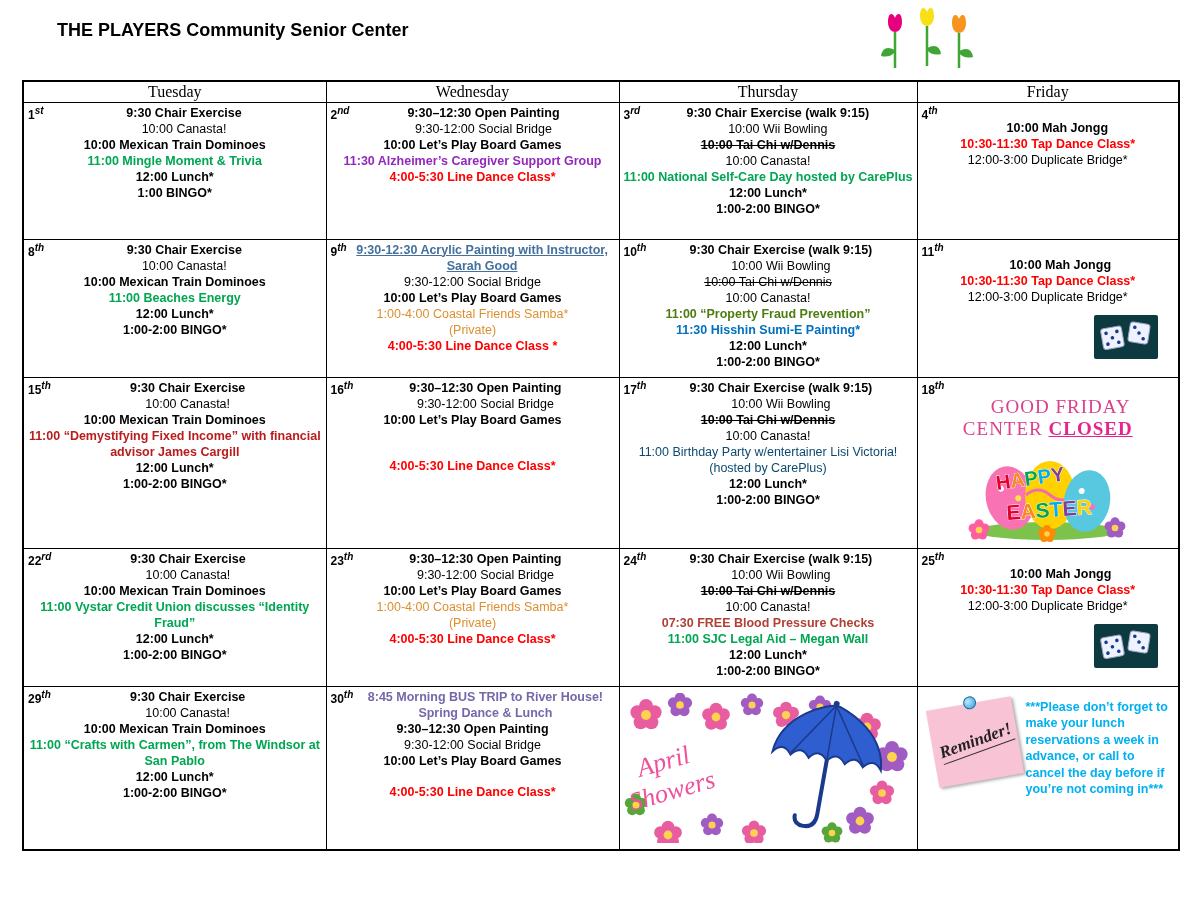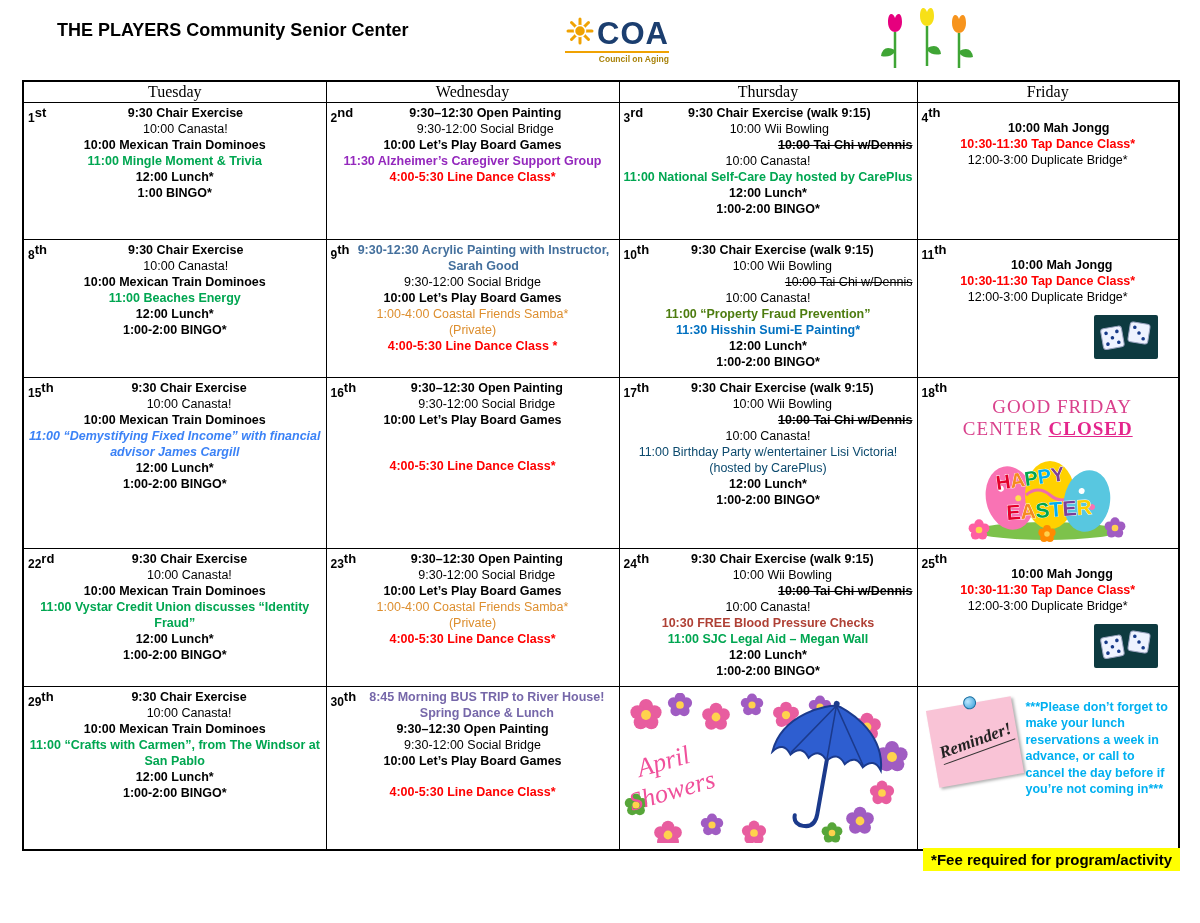--- a/index.html
+++ b/index.html
@@ -18,24 +18,24 @@
   .tulips { position:absolute; left:880px; top:6px; }
   .contact { position:absolute; right:24px; top:22px; width:170px; text-align:center; }
   .phone { font-size:19px; font-weight:600; letter-spacing:.5px; }
   .month { font-size:21px; font-weight:bold; color:#ff2e92; margin-top:7px; }
 
   
   table.cal { position:absolute; left:22px; top:80px; width:1156px; border-collapse:collapse; border:2px solid #000; table-layout:fixed; background:#fff; }
   .cal th { font-family:"Liberation Serif",serif; font-weight:normal; font-size:16px; border:1px solid #000; height:21px; text-align:center; }
   .cal td { border:1px solid #000; vertical-align:top; padding:2px 4px; text-align:center; position:relative; overflow:hidden; }
   .date { float:left; font-size:12px; font-weight:bold; margin-right:3px; line-height:1.2; }
-  .date sup { font-size:13px; }
+  .date sup { font-size:10px;font-style:italic; }
   .item { font-size:12.5px; line-height:1.28; }
   .item.b { font-weight:bold; }
-  .item.strike { text-decoration:line-through;text-align:right; }
+  .item.strike { text-decoration:line-through; }
   .item.gap-sm { margin-top:15px; }
   .item.gap-lg { margin-top:30px; }
 
   
   .gf1 { font-family:"Liberation Serif",serif; font-size:19px; color:#d9418c; margin-top:16px; letter-spacing:1px; }
   .gf2 { font-family:"Liberation Serif",serif; font-size:19px; color:#d9418c; letter-spacing:1px; }
   .gf2 .closed { color:#e4258c; font-weight:bold; text-decoration:underline; }
   .easter { margin-top:2px; }
 
   
@@ -55,41 +55,20 @@
   .fee { position:absolute; right:20px; top:0; background:#ffff00; font-weight:bold; font-size:15px; padding:3px 8px; }
 </style>
 </head>
 <body>
 
 <div class="top">
   <div class="org">
     <div class="org-title">THE PLAYERS Community Senior Center</div>
   </div>
 
-  <div class="logo">
-    <div class="logo-row">
-      <span>
-        <svg width="30" height="30" viewBox="0 0 30 30">
-          <g stroke="#f0a202" stroke-width="3" stroke-linecap="round">
-            <line x1="15" y1="15" x2="15" y2="3"></line>
-              <line x1="15" y1="15" x2="15" y2="27"></line>
-            <line x1="15" y1="15" x2="3" y2="15"></line>
-              <line x1="15" y1="15" x2="27" y2="15"></line>
-            <line x1="15" y1="15" x2="6.5" y2="6.5"></line>
-              <line x1="15" y1="15" x2="23.5" y2="23.5"></line>
-            <line x1="15" y1="15" x2="6.5" y2="23.5"></line>
-              <line x1="15" y1="15" x2="23.5" y2="6.5"></line>
-          </g>
-          <circle cx="15" cy="15" r="5.5" fill="#f0a202" stroke="#fff" stroke-width="1.5"></circle>
-        </svg>
-      </span>
-      <span class="coa-text">COA</span>
-    </div>
-    <div class="logo-sub">Council on Aging</div>
-  </div>
 
   <div class="tulips">
     <svg width="100" height="66" viewBox="0 0 100 66">
       <g transform="translate(8,6)">
         <line x1="7" y1="20" x2="7" y2="56" stroke="#3fa535" stroke-width="2.5"></line>
         <path d="M7 38 Q-5 32 -7 44 Q2 46 7 40 Z" fill="#3fa535"></path>
         <path d="M0 10 C0 0 5 0 7 6 C9 0 14 0 14 10 C14 17 10 20 7 20 C4 20 0 17 0 10 Z" fill="#e6007e"></path>
       </g>
       <g transform="translate(40,0)">
         <line x1="7" y1="20" x2="7" y2="60" stroke="#3fa535" stroke-width="2.5"></line>
@@ -162,21 +141,21 @@
           <span class="date">8<sup>th</sup></span>
           <div class="item b" style="color: rgb(0, 0, 0);">9:30 Chair Exercise</div>
           <div class="item" style="color: rgb(0, 0, 0);">10:00 Canasta!</div>
           <div class="item b" style="color: rgb(0, 0, 0);">10:00 Mexican Train Dominoes</div>
           <div class="item b" style="color: rgb(0, 166, 81);">11:00 Beaches Energy</div>
           <div class="item b" style="color: rgb(0, 0, 0);">12:00 Lunch*</div>
           <div class="item b" style="color: rgb(0, 0, 0);">1:00-2:00 BINGO*</div>
         </td>
         <td>
           <span class="date">9<sup>th</sup></span>
-          <div class="item b" style="color: rgb(68, 112, 157);">9:30-12:30 Acrylic Painting with Instructor, Sarah Good</div>
+          <div class="item b" style="color: rgb(68, 112, 157); text-decoration: underline;">9:30-12:30 Acrylic Painting with Instructor, Sarah Good</div>
           <div class="item" style="color: rgb(0, 0, 0);">9:30-12:00 Social Bridge</div>
           <div class="item b" style="color: rgb(0, 0, 0);">10:00 Let’s Play Board Games</div>
           <div class="item" style="color: rgb(221, 142, 46);">1:00-4:00 Coastal Friends Samba*</div>
           <div class="item" style="color: rgb(221, 142, 46);">(Private)</div>
           <div class="item b" style="color: rgb(255, 0, 0);">4:00-5:30 Line Dance Class *</div>
         </td>
         <td>
           <span class="date">10<sup>th</sup></span>
           <div class="item b" style="color: rgb(0, 0, 0);">9:30 Chair Exercise (walk 9:15)</div>
           <div class="item" style="color: rgb(0, 0, 0);">10:00 Wii Bowling</div>
@@ -211,21 +190,21 @@
     </g>
   </svg></div>
         </td>
       </tr>
       <tr style="height: 166px;">
         <td>
           <span class="date">15<sup>th</sup></span>
           <div class="item b" style="color: rgb(0, 0, 0);">9:30 Chair Exercise</div>
           <div class="item" style="color: rgb(0, 0, 0);">10:00 Canasta!</div>
           <div class="item b" style="color: rgb(0, 0, 0);">10:00 Mexican Train Dominoes</div>
-          <div class="item b" style="color: #3b82f6; font-style: italic;">11:00 “Demystifying Fixed Income” with financial advisor James Cargill</div>
+          <div class="item b" style="color: #b91c1c;">11:00 “Demystifying Fixed Income” with financial advisor James Cargill</div>
           <div class="item b" style="color: rgb(0, 0, 0);">12:00 Lunch*</div>
           <div class="item b" style="color: rgb(0, 0, 0);">1:00-2:00 BINGO*</div>
         </td>
         <td>
           <span class="date">16<sup>th</sup></span>
           <div class="item b" style="color: rgb(0, 0, 0);">9:30–12:30 Open Painting</div>
           <div class="item" style="color: rgb(0, 0, 0);">9:30-12:00 Social Bridge</div>
           <div class="item b" style="color: rgb(0, 0, 0);">10:00 Let’s Play Board Games</div>
           <div class="item b gap-lg" style="color: rgb(255, 0, 0);">4:00-5:30 Line Dance Class*</div>
         </td>
@@ -306,21 +285,21 @@
           <div class="item" style="color: rgb(221, 142, 46);">1:00-4:00 Coastal Friends Samba*</div>
           <div class="item" style="color: rgb(221, 142, 46);">(Private)</div>
           <div class="item b" style="color: rgb(255, 0, 0);">4:00-5:30 Line Dance Class*</div>
         </td>
         <td>
           <span class="date">24<sup>th</sup></span>
           <div class="item b" style="color: rgb(0, 0, 0);">9:30 Chair Exercise (walk 9:15)</div>
           <div class="item" style="color: rgb(0, 0, 0);">10:00 Wii Bowling</div>
           <div class="item b strike" style="color: rgb(0, 0, 0);">10:00 Tai Chi w/Dennis</div>
           <div class="item" style="color: rgb(0, 0, 0);">10:00 Canasta!</div>
-          <div class="item b" style="color: rgb(175, 64, 53);">10:30 FREE Blood Pressure Checks</div>
+          <div class="item b" style="color: rgb(175, 64, 53);">07:30 FREE Blood Pressure Checks</div>
           <div class="item b" style="color: rgb(0, 166, 81);">11:00 SJC Legal Aid – Megan Wall</div>
           <div class="item b" style="color: rgb(0, 0, 0);">12:00 Lunch*</div>
           <div class="item b" style="color: rgb(0, 0, 0);">1:00-2:00 BINGO*</div>
         </td>
         <td>
           <span class="date">25<sup>th</sup></span>
           <div class="item b gap-sm" style="color: rgb(0, 0, 0);">10:00 Mah Jongg</div>
           <div class="item b" style="color: rgb(255, 0, 0);">10:30-11:30 Tap Dance Class*</div>
           <div class="item" style="color: rgb(0, 0, 0);">12:00-3:00 Duplicate Bridge*</div>
           <div class="dice">
@@ -501,14 +480,13 @@
       <span class="note-label">Reminder!</span>
     </div>
     <div class="rem-text">***Please don’t forget to make your lunch reservations a week in advance, or call to cancel the day before if you’re not coming in***</div>
   </div>
         </td>
       </tr>
     </tbody>
 </table>
 
 <div class="footer">
-  <div class="fee">*Fee required for program/activity</div>
 </div>
 
 </body></html>

